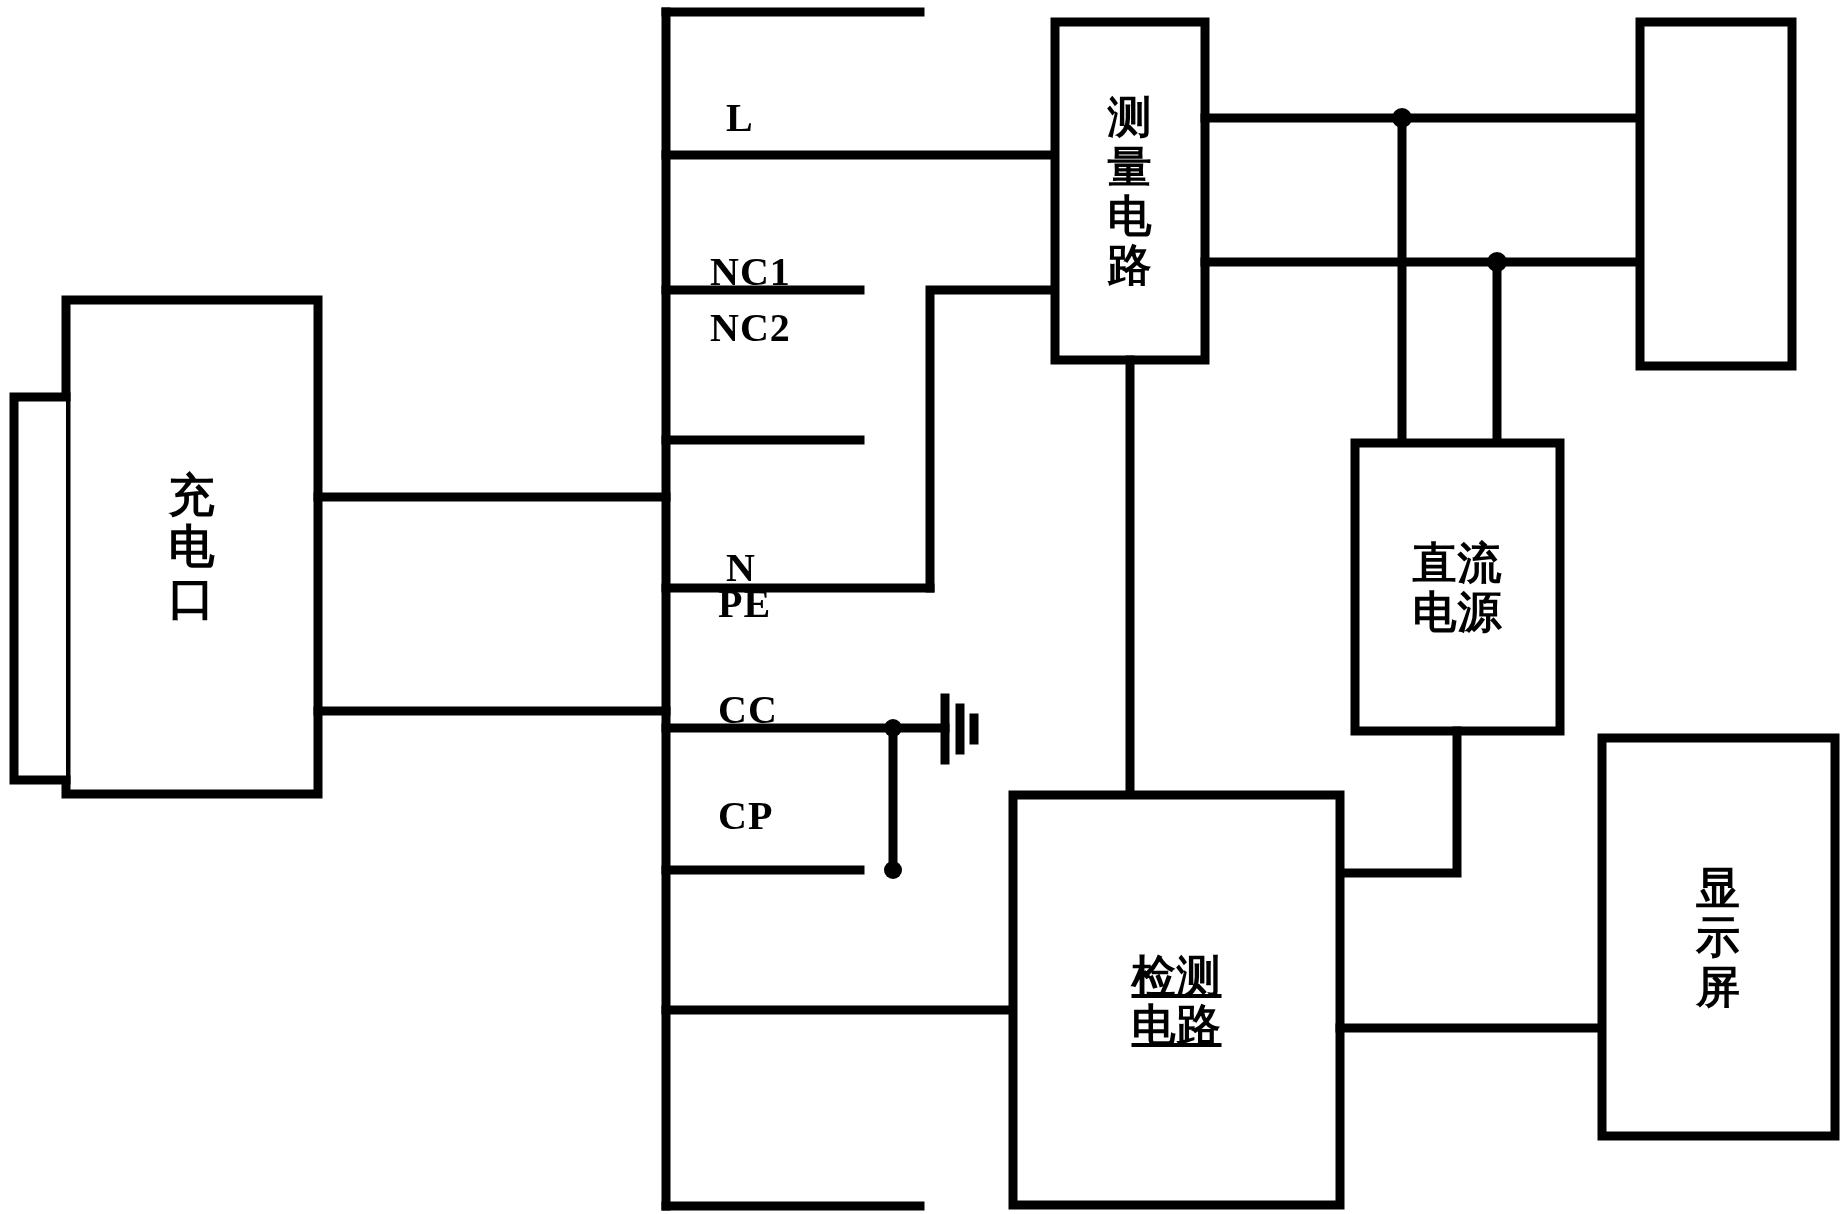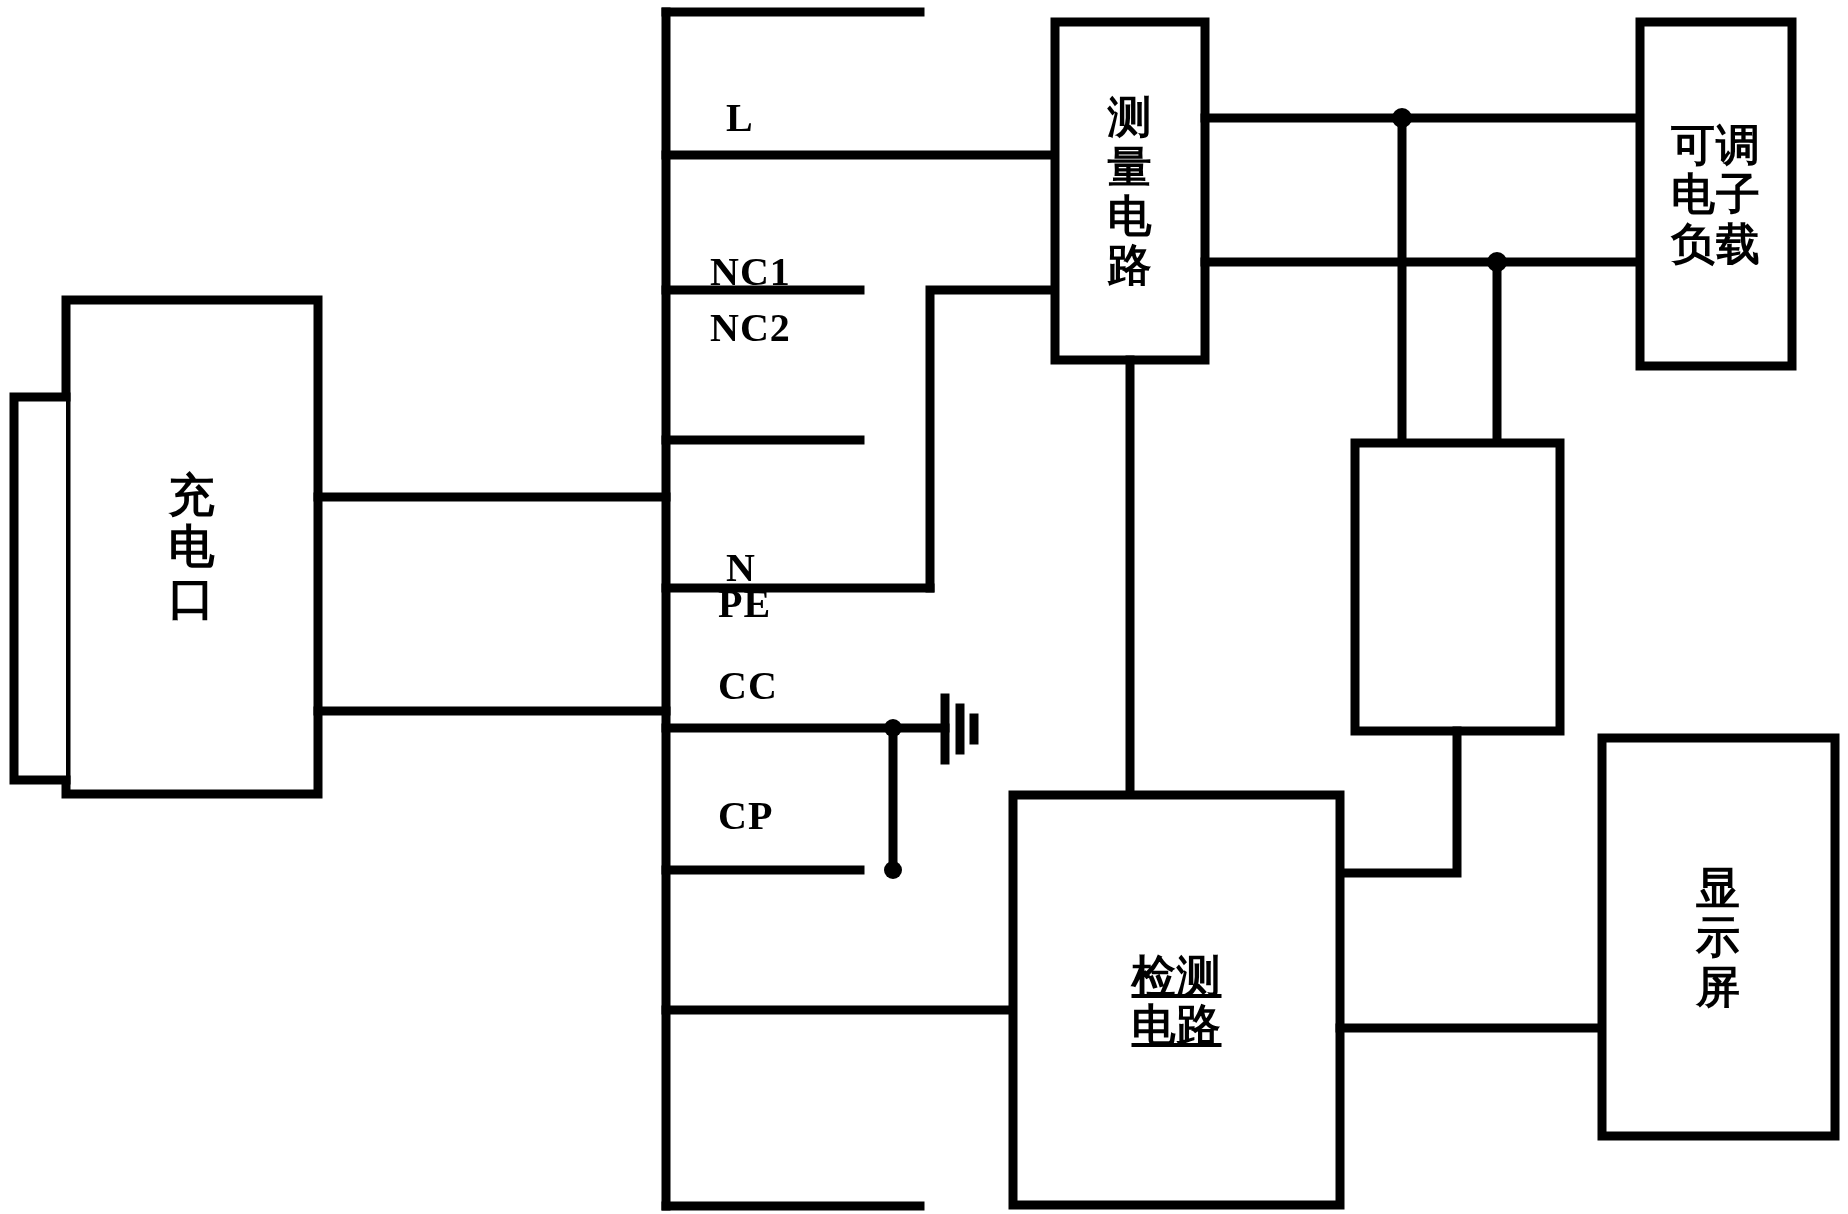--- a/index.html
+++ b/index.html
@@ -119,39 +119,38 @@
 
   <div class="box-label" style="left:66px; top:300px; width:252px; height:494px; font-size:46px;">充
 电
 口</div>
 
   <div class="box-label" style="left:1055px; top:22px; width:150px; height:338px; font-size:44px;">测
 量
 电
 路</div>
 
-  <div class="box-label" style="left:1640px; top:22px; width:152px; height:344px; font-size:44px;">可调
-电子
-负载</div>
 
+  <div class="box-label" style="left:1355px; top:443px; width:205px; height:288px; font-size:44px;">直流
+电源</div>
 
   <div class="box-label" style="left:1013px; top:795px; width:327px; height:410px; font-size:44px;text-decoration:underline;">检测
 电路</div>
 
   <div class="box-label" style="left:1602px; top:738px; width:233px; height:398px; font-size:44px;">显
 示
 屏</div>
 
   <div class="term-label" style="left:726px; top:98px;">L</div>
 
   <div class="term-label" style="left:710px; top:212px;margin-top:40px;">NC1</div>
 
   <div class="term-label" style="left:710px; top:308px;">NC2</div>
 
   <div class="term-label" style="left:726px; top:548px;">N</div>
 
   <div class="term-label" style="left:718px; top:558px;margin-top:26px;">PE</div>
 
-  <div class="term-label" style="left:718px; top:666px;">CC</div>
+  <div class="term-label" style="left:718px; top:690px;">CC</div>
 
   <div class="term-label" style="left:718px; top:796px;">CP</div>
 
 </div>
 
 </body></html>

